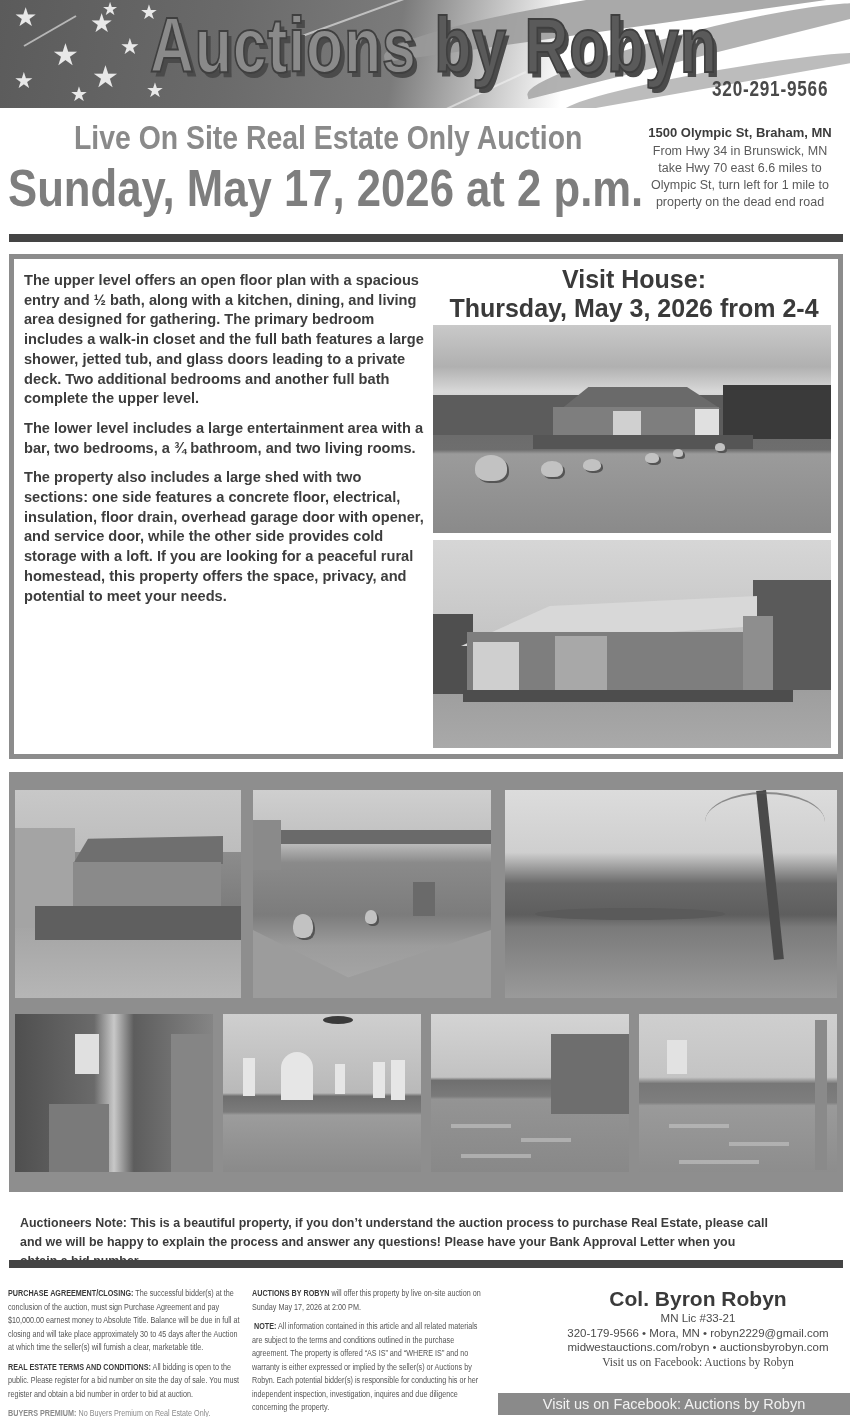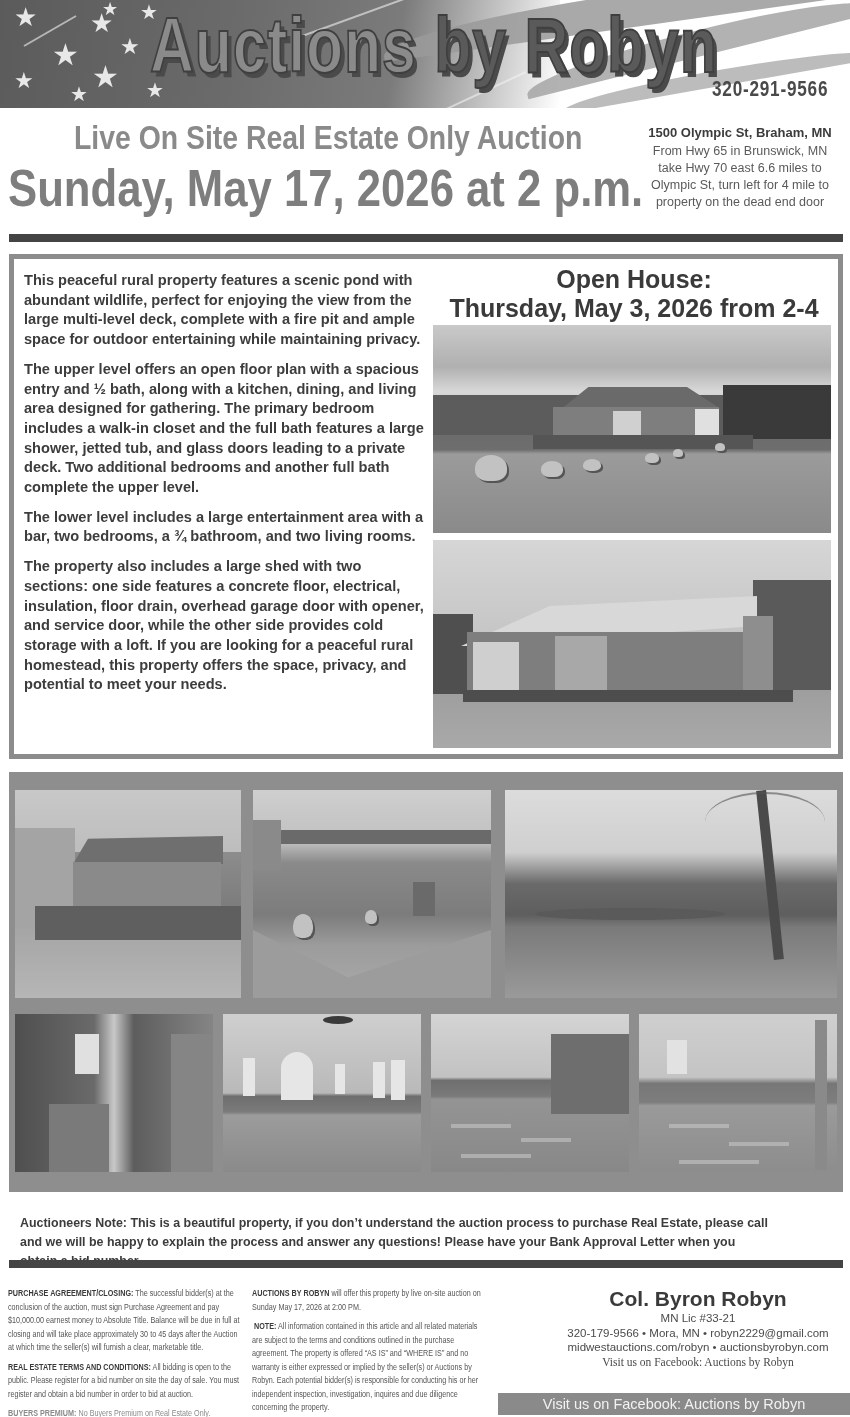--- a/index.html
+++ b/index.html
@@ -115,36 +115,35 @@
     <span>Auctions</span>
     <span class="dark">by Robyn</span>
   </div>
   <div class="banner-phone">320-291-9566</div>
 </div>
 
 <div class="live-line">Live On Site Real Estate Only Auction</div>
 <div class="date-line">Sunday, May 17, 2026 at 2 p.m.</div>
 <div class="address-block">
   <div class="addr">1500 Olympic St, Braham, MN</div>
-  <div>From Hwy 65 in Brunswick, MN</div>
+  <div>From Hwy 34 in Brunswick, MN</div>
   <div>take Hwy 70 east 6.6 miles to</div>
-  <div>Olympic St, turn left for 4 mile to</div>
-  <div>property on the dead end door</div>
+  <div>Olympic St, turn left for 1 mile to</div>
+  <div>property on the dead end road</div>
 </div>
 <div class="rule-dark" style="top:234px"></div>
 
 <div class="desc-panel">
   <div class="desc-text">
-    <p>This peaceful rural property features a scenic pond with abundant wildlife, perfect for enjoying the view from the large multi-level deck, complete with a fire pit and ample space for outdoor entertaining while maintaining privacy.</p>
     <p>The upper level offers an open floor plan with a spacious entry and ½ bath, along with a kitchen, dining, and living area designed for gathering. The primary bedroom includes a walk-in closet and the full bath features a large shower, jetted tub, and glass doors leading to a private deck. Two additional bedrooms and another full bath complete the upper level.</p>
     <p>The lower level includes a large entertainment area with a bar, two bedrooms, a ¾ bathroom, and two living rooms.</p>
     <p>The property also includes a large shed with two sections: one side features a concrete floor, electrical, insulation, floor drain, overhead garage door with opener, and service door, while the other side provides cold storage with a loft. If you are looking for a peaceful rural homestead, this property offers the space, privacy, and potential to meet your needs.</p>
   </div>
   <div class="open-house">
-    <div>Open House:</div>
+    <div>Visit House:</div>
     <div>Thursday, May 3, 2026 from 2-4 PM</div>
   </div>
 
   <div class="photo ph-house">
     <div class="tree-line" style="left:0;top:70px;width:398px;height:40px;background:#5c5c5c"></div>
     <div class="tree-line" style="left:290px;top:60px;width:108px;height:54px;background:#3a3a3a"></div>
     <div class="roof" style="left:118px;top:62px;width:170px;height:22px;clip-path:polygon(6% 100%,22% 0,80% 0,100% 100%)"></div>
     <div class="house-body" style="left:120px;top:82px;width:166px;height:34px"></div>
     <div style="position:absolute;left:180px;top:86px;width:28px;height:28px;background:#d0d0d0"></div>
     <div style="position:absolute;left:262px;top:84px;width:24px;height:30px;background:#e0e0e0"></div>

